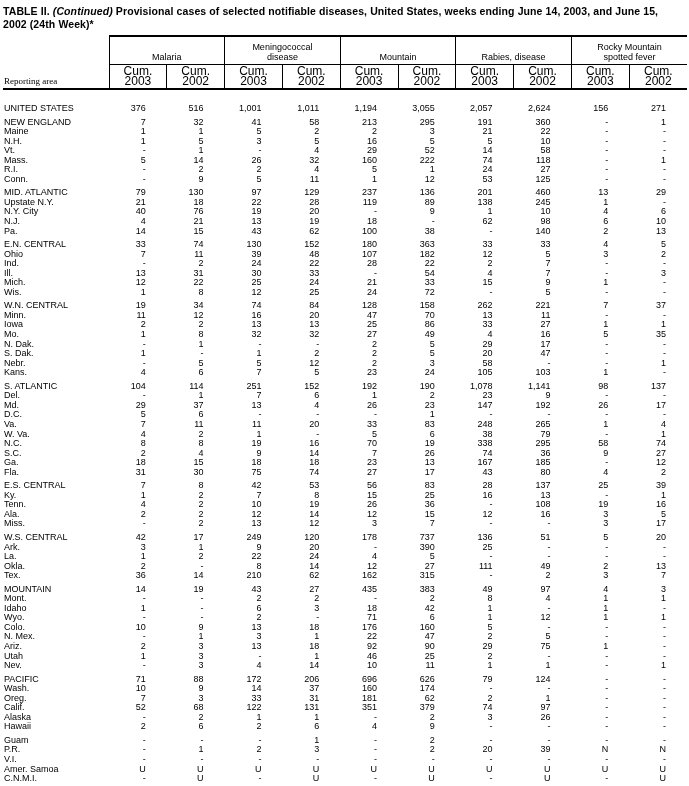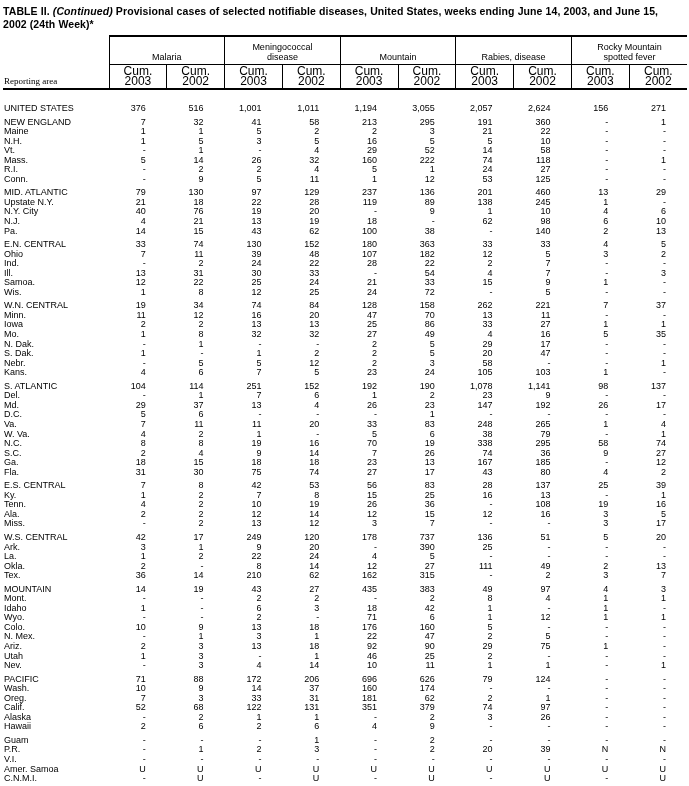--- a/index.html
+++ b/index.html
@@ -345,21 +345,21 @@
           <td class="num">30</td>
           <td class="num">33</td>
           <td class="num">-</td>
           <td class="num">54</td>
           <td class="num">4</td>
           <td class="num">7</td>
           <td class="num">-</td>
           <td class="num">3</td>
         </tr>
         <tr>
-          <td class="area">Samoa.</td>
+          <td class="area">Mich.</td>
           <td class="num">12</td>
           <td class="num">22</td>
           <td class="num">25</td>
           <td class="num">24</td>
           <td class="num">21</td>
           <td class="num">33</td>
           <td class="num">15</td>
           <td class="num">9</td>
           <td class="num">1</td>
           <td class="num">-</td>

